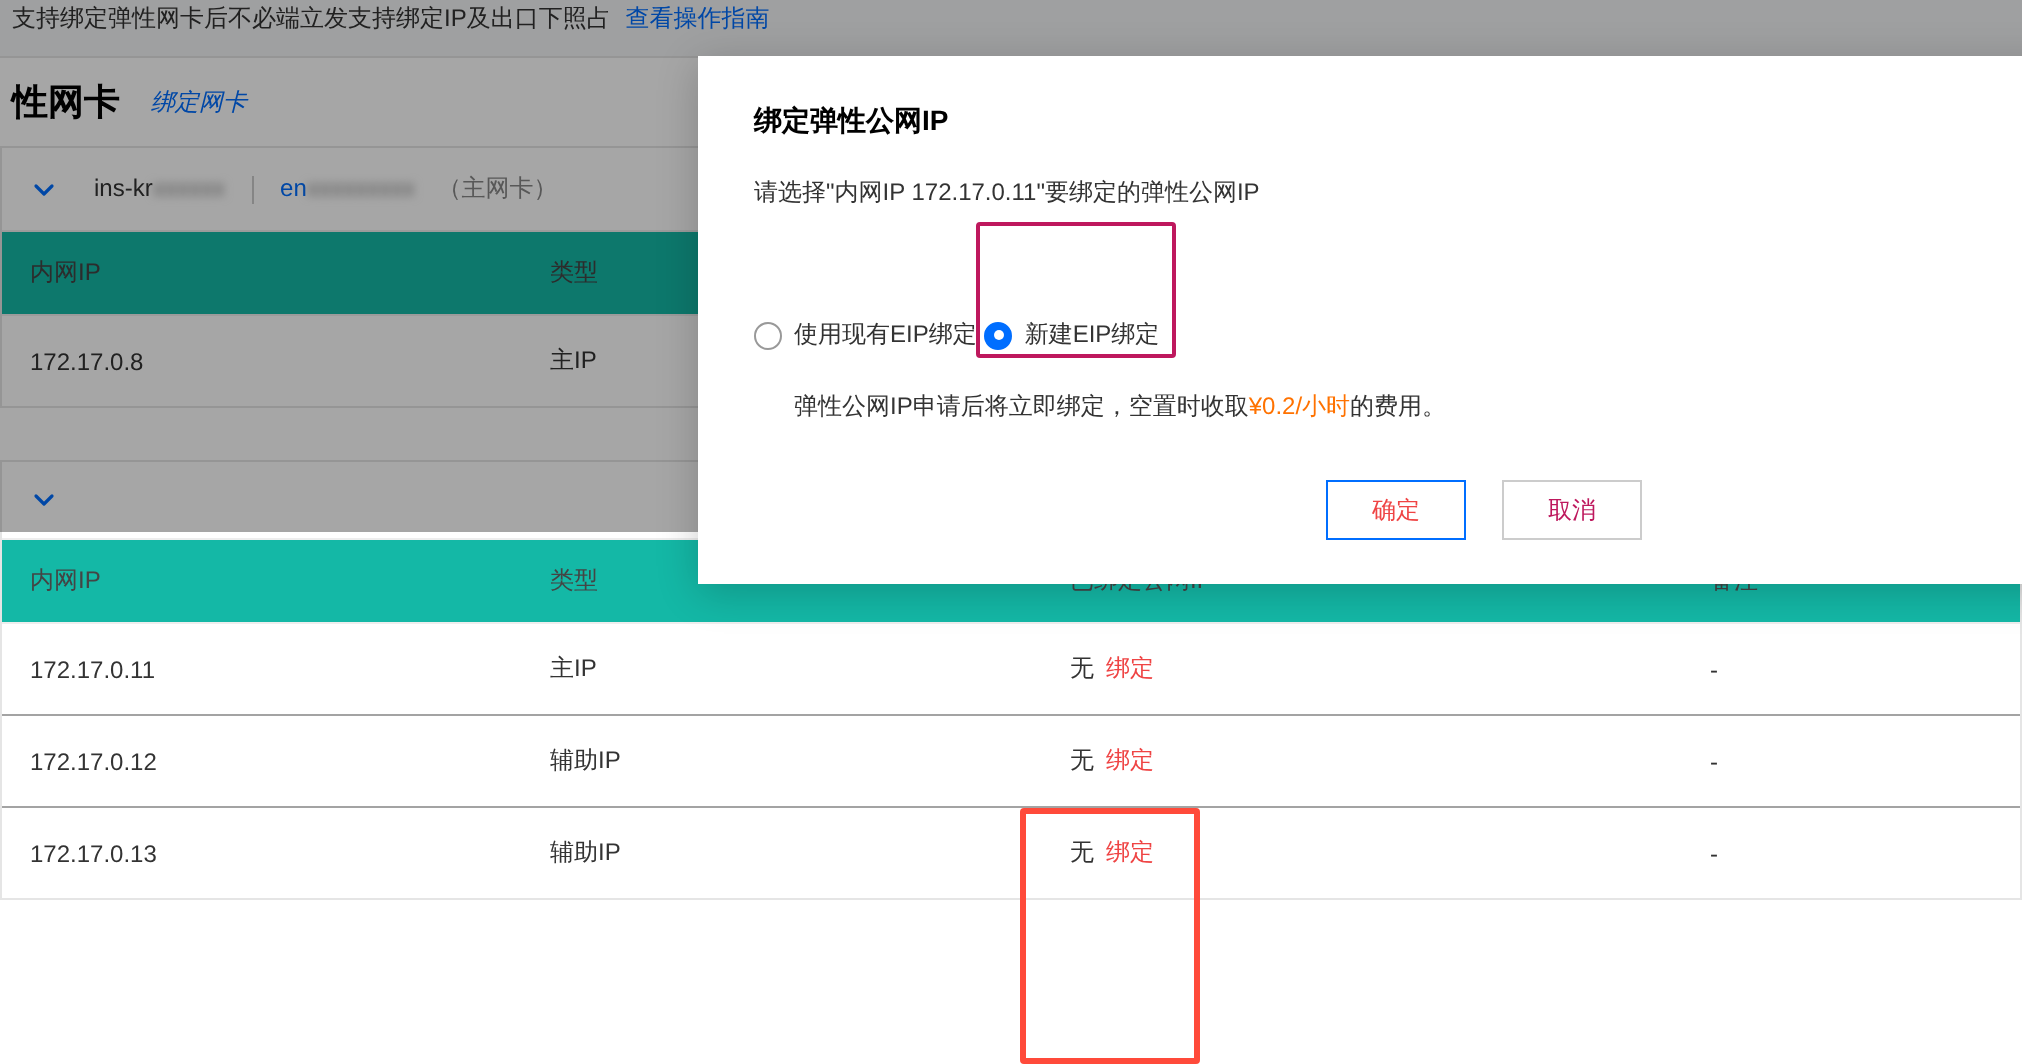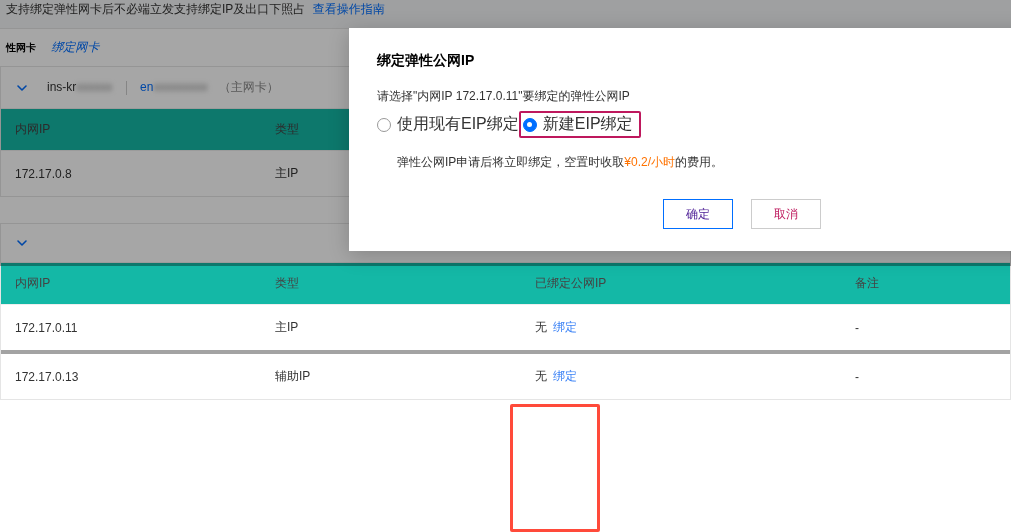--- a/index.html
+++ b/index.html
@@ -3,60 +3,60 @@
 <meta charset="utf-8">
 <style>
   * { box-sizing: border-box; margin: 0; padding: 0; }
   html, body { width: 1011px; height: 532px; overflow: hidden; font-family: "Microsoft YaHei", "PingFang SC", Arial, sans-serif; font-size: 12px; color: #333; background: #fff; }
   .page { position: relative; width: 1011px; height: 532px; }
 
   .top-strip { height: 29px; background: #f5f6f7; border-bottom: 1px solid #e5e5e5; padding-left: 6px; color: #333; font-size: 12px; line-height: 18px; white-space: nowrap; overflow: hidden; }
   .top-strip .link-inline { color: #006eff; margin-left: 4px; cursor: pointer; }
 
   .section-header { padding: 10px 6px 10px 6px; background: #fff; }
-  .section-header .title { font-size: 10px; font-weight: 700; color: #000; display: inline-block; vertical-align: middle; }
+  .section-header .title { font-size: 18px; font-weight: 700; color: #000; display: inline-block; vertical-align: middle; }
   .section-header .linkbtn { color: #006eff; margin-left: 12px; cursor: pointer; font-size: 12px; vertical-align: middle; font-style: italic; }
 
   .panel { border: 1px solid #e5e5e5; }
   .panel-header { display: flex; align-items: center; padding: 12px 14px; border-bottom: 1px solid #eee; background: #fff; }
   .chevron { width: 14px; height: 14px; display: inline-flex; align-items: center; justify-content: center; margin-right: 18px; }
   .chevron svg { stroke: #006eff; }
   .crumb { color: #333; }
   .crumb .lnk { color: #006eff; cursor: pointer; }
   .crumb .sep { display:inline-block; width:1px; height:14px; background:#ccc; vertical-align:middle; margin:0 10px; }
   .crumb .blur { color: #888; filter: blur(2.5px); display:inline-block; }
   .crumb .tag { color: #888; margin-left: 8px; }
 
   table.ip-table { width: 100%; border-collapse: collapse; }
   table.ip-table th { text-align: left; font-weight: 400; color: #444; background: #14b8a6; padding: 12px 14px; border-bottom: 1px solid #eee; }
-  table.ip-table td { padding: 14px 14px; border-bottom: 4px solid #a3a3a3; background: #fff; color: #333; }
+  table.ip-table td { padding: 14px 14px; border-bottom: 1px solid #a3a3a3; background: #fff; color: #333; }
   table.ip-table td .nolabel { color: #333; margin-right: 6px; }
-  table.ip-table td .bindlnk { color: #3b82f6; cursor: pointer; }
+  table.ip-table td .bindlnk { color: #ef4444; cursor: pointer; }
   table.ip-table td.center { text-align:left; }
   table.ip-table tr:last-child td { border-bottom: none; }
 
   .gap { height: 26px; background: #fff; }
 
   .hl-col { position:absolute; border: 3px solid #ff4a3a; border-radius: 2px; pointer-events: none; }
 
   .overlay { position: absolute; inset: 0; background: rgba(0,0,0,0.35); }
   .modal { position: absolute; left: 349px; top: 28px; width: 786px; background: #fff; box-shadow: 0 4px 20px rgba(0,0,0,0.2); padding: 24px 28px 22px 28px; }
   .modal h3 { font-size: 14px; font-weight: 700; color: #000; margin-bottom: 18px; }
   .modal .prompt { font-size: 12px; color: #333; margin-bottom: 6px; }
   .modal .radios { display:flex; align-items:center; gap: 0; margin-bottom: 16px; }
-  .radio { display:inline-flex; align-items:center; cursor:pointer; font-size:16px; color:#333; }
+  .radio { display:inline-flex; align-items:center; cursor:pointer; font-size:12px; color:#333;margin-top:45px; }
   .radio .circle { width:14px; height:14px; border-radius:50%; border:1px solid #999; margin-right:6px; display:inline-flex; align-items:center; justify-content:center; background:#fff; }
   .radio.selected .circle { border-color:#006eff; background:#006eff; }
   .radio.selected .circle::after { content:""; width:5px; height:5px; border-radius:50%; background:#fff; }
   .radio-hl { border: 2px solid #be185d; padding: 1px 6px 1px 2px; border-radius:2px; }
   .modal .fee-line { font-size:12px; color:#333; margin-bottom: 28px; margin-left: 20px; }
   .modal .fee-line .price { color: #ff7200; }
   .modal .btn-row { display:flex; justify-content:center; gap: 18px; }
   .btn { min-width: 70px; height: 30px; line-height: 28px; text-align:center; border:1px solid #ccc; background:#fff; font-size:12px; cursor:pointer; color:#be185d; }
-  .btn.primary { border-color: #006eff; color:#4c1d95; }
+  .btn.primary { border-color: #006eff; color:#ef4444; }
 
   .col-w1 { width: 260px; }
   .col-w2 { width: 260px; }
 
   .col4-w1 { width: 260px; }
   .col4-w2 { width: 260px; }
   .col4-w3 { width: 320px; }
 </style>
 </head>
 <body>
@@ -126,20 +126,28 @@
       <tbody>
         <tr>
           <td>172.17.0.11</td>
           <td>主IP</td>
           <td class="center">
             <span class="nolabel">无</span><span class="bindlnk">绑定</span>
           </td>
           <td>-</td>
         </tr>
         <tr>
+          <td>172.17.0.12</td>
+          <td>辅助IP</td>
+          <td class="center">
+            <span class="nolabel">无</span><span class="bindlnk">绑定</span>
+          </td>
+          <td>-</td>
+        </tr>
+        <tr>
           <td>172.17.0.13</td>
           <td>辅助IP</td>
           <td class="center">
             <span class="nolabel">无</span><span class="bindlnk">绑定</span>
           </td>
           <td>-</td>
         </tr>
       </tbody>
     </table>
   </div>

